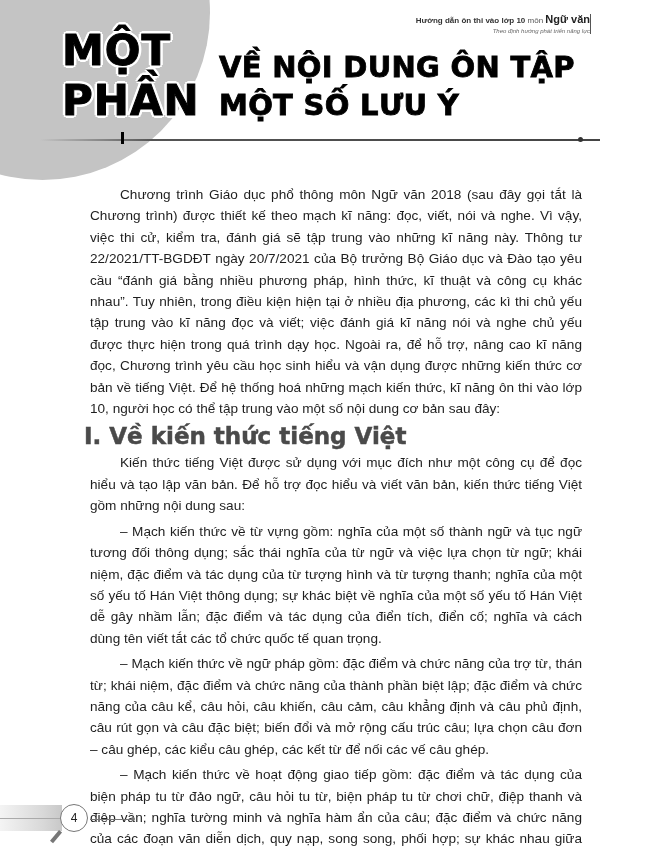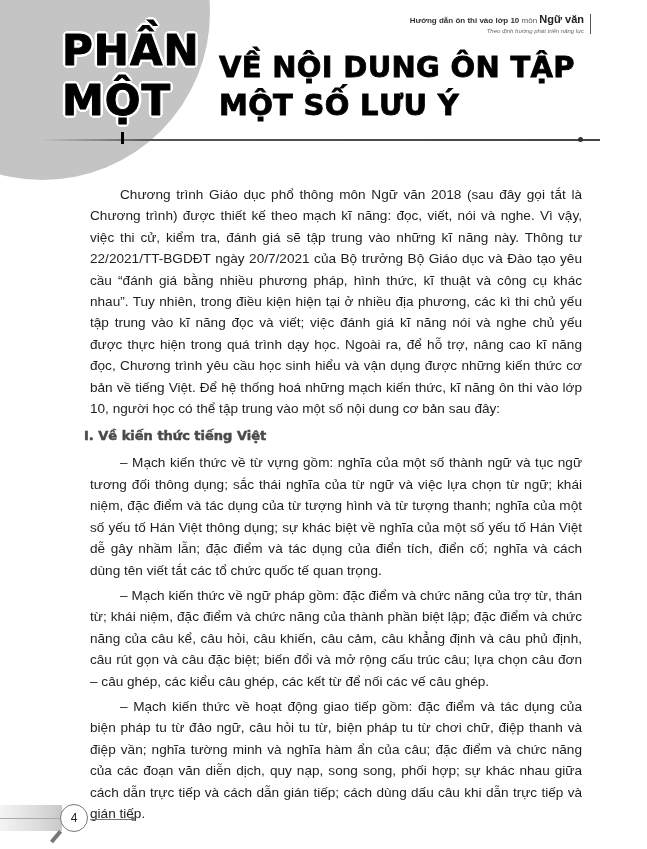--- a/index.html
+++ b/index.html
@@ -22,21 +22,20 @@
       width: 335px;
       height: 335px;
       border-radius: 50%;
       background: #c4c4c4;
     }
     .header {
       position: absolute;
       top: 14px;
       right: 56px;
       text-align: right;
-      padding-right: 6px;
       border-right: 1px solid #555;
       line-height: 1;
     }
     .header .line1 {
       font-size: 8px;
       font-weight: bold;
       color: #333;
       letter-spacing: 0;
     }
     .header .line1 .mon {
@@ -120,21 +119,21 @@
       color: #1e1e1e;
       text-align: justify;
     }
     .content p {
       margin: 4px;
       text-indent: 30px;
     }
     .section-heading {
       font-family: "DejaVu Sans", sans-serif;
       font-weight: bold;
-      font-size: 13px;
+      font-size: 23px;
       line-height: 24px;
       color: #4a4a4a;
       margin: 5px 0 3px -2px;
       text-indent: 0;
       -webkit-text-stroke: 0.5px #4a4a4a;
     }
     .footer-bar {
       position: absolute;
       left: 0;
       top: 805px;
@@ -201,36 +200,37 @@
 <div class="header">
   <div class="line1">
     <span>Hướng dẫn ôn thi vào lớp 10</span>
     <span class="mon">môn</span>
     <span class="subject">Ngữ văn</span>
   </div>
   <div class="line2">Theo định hướng phát triển năng lực</div>
 </div>
 
 <div class="part-label">
+  <div>MỘT</div>
   <div>PHẦN</div>
-  <div>MỘT</div>
 </div>
 
 <div class="chapter-title">
   <div>VỀ NỘI DUNG ÔN TẬP</div>
   <div>MỘT SỐ LƯU Ý</div>
 </div>
 
 <div class="title-rule"></div>
 <div class="title-rule-tick"></div>
 <div class="title-rule-dot"></div>
 
 <div class="content">
   <p>Chương trình Giáo dục phổ thông môn Ngữ văn 2018 (sau đây gọi tắt là Chương trình) được thiết kế theo mạch kĩ năng: đọc, viết, nói và nghe. Vì vậy, việc thi cử, kiểm tra, đánh giá sẽ tập trung vào những kĩ năng này. Thông tư 22/2021/TT-BGDĐT ngày 20/7/2021 của Bộ trưởng Bộ Giáo dục và Đào tạo yêu cầu “đánh giá bằng nhiều phương pháp, hình thức, kĩ thuật và công cụ khác nhau”. Tuy nhiên, trong điều kiện hiện tại ở nhiều địa phương, các kì thi chủ yếu tập trung vào kĩ năng đọc và viết; việc đánh giá kĩ năng nói và nghe chủ yếu được thực hiện trong quá trình dạy học. Ngoài ra, để hỗ trợ, nâng cao kĩ năng đọc, Chương trình yêu cầu học sinh hiểu và vận dụng được những kiến thức cơ bản về tiếng Việt. Để hệ thống hoá những mạch kiến thức, kĩ năng ôn thi vào lớp 10, người học có thể tập trung vào một số nội dung cơ bản sau đây:</p>
   <div class="section-heading">I. Về kiến thức tiếng Việt</div>
+  <p>Kiến thức tiếng Việt được sử dụng với mục đích như một công cụ để đọc hiểu và tạo lập văn bản. Để hỗ trợ đọc hiểu và viết văn bản, kiến thức tiếng Việt gồm những nội dung sau:</p>
   <p>– Mạch kiến thức về từ vựng gồm: nghĩa của một số thành ngữ và tục ngữ tương đối thông dụng; sắc thái nghĩa của từ ngữ và việc lựa chọn từ ngữ; khái niệm, đặc điểm và tác dụng của từ tượng hình và từ tượng thanh; nghĩa của một số yếu tố Hán Việt thông dụng; sự khác biệt về nghĩa của một số yếu tố Hán Việt dễ gây nhầm lẫn; đặc điểm và tác dụng của điển tích, điển cố; nghĩa và cách dùng tên viết tắt các tổ chức quốc tế quan trọng.</p>
   <p>– Mạch kiến thức về ngữ pháp gồm: đặc điểm và chức năng của trợ từ, thán từ; khái niệm, đặc điểm và chức năng của thành phần biệt lập; đặc điểm và chức năng của câu kể, câu hỏi, câu khiến, câu cảm, câu khẳng định và câu phủ định, câu rút gọn và câu đặc biệt; biến đổi và mở rộng cấu trúc câu; lựa chọn câu đơn – câu ghép, các kiểu câu ghép, các kết từ để nối các vế câu ghép.</p>
   <p>– Mạch kiến thức về hoạt động giao tiếp gồm: đặc điểm và tác dụng của biện pháp tu từ đảo ngữ, câu hỏi tu từ, biện pháp tu từ chơi chữ, điệp thanh và điệp vần; nghĩa tường minh và nghĩa hàm ẩn của câu; đặc điểm và chức năng của các đoạn văn diễn dịch, quy nạp, song song, phối hợp; sự khác nhau giữa cách dẫn trực tiếp và cách dẫn gián tiếp; cách dùng dấu câu khi dẫn trực tiếp và gián tiếp.</p>
 </div>
 
 <div class="footer-bar"></div>
 <div class="footer-bar-line"></div>
 <div class="page-handle"></div>
 <div class="page-circle">4</div>
 <div class="page-line"></div>

